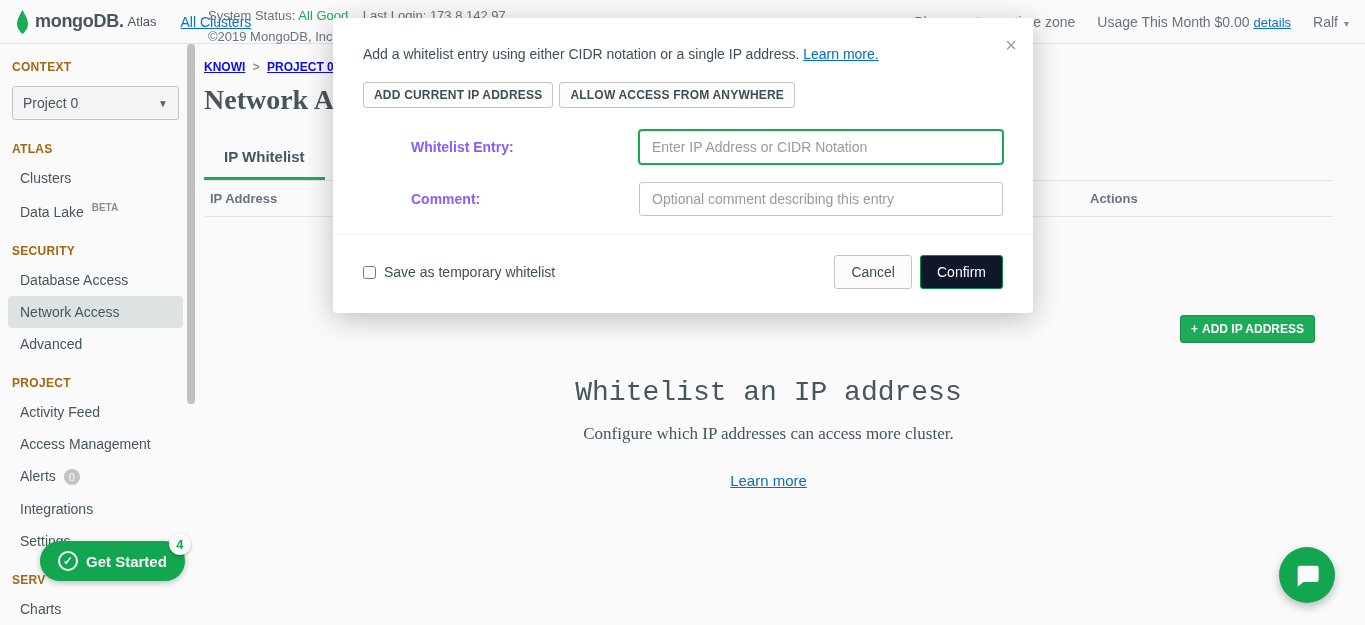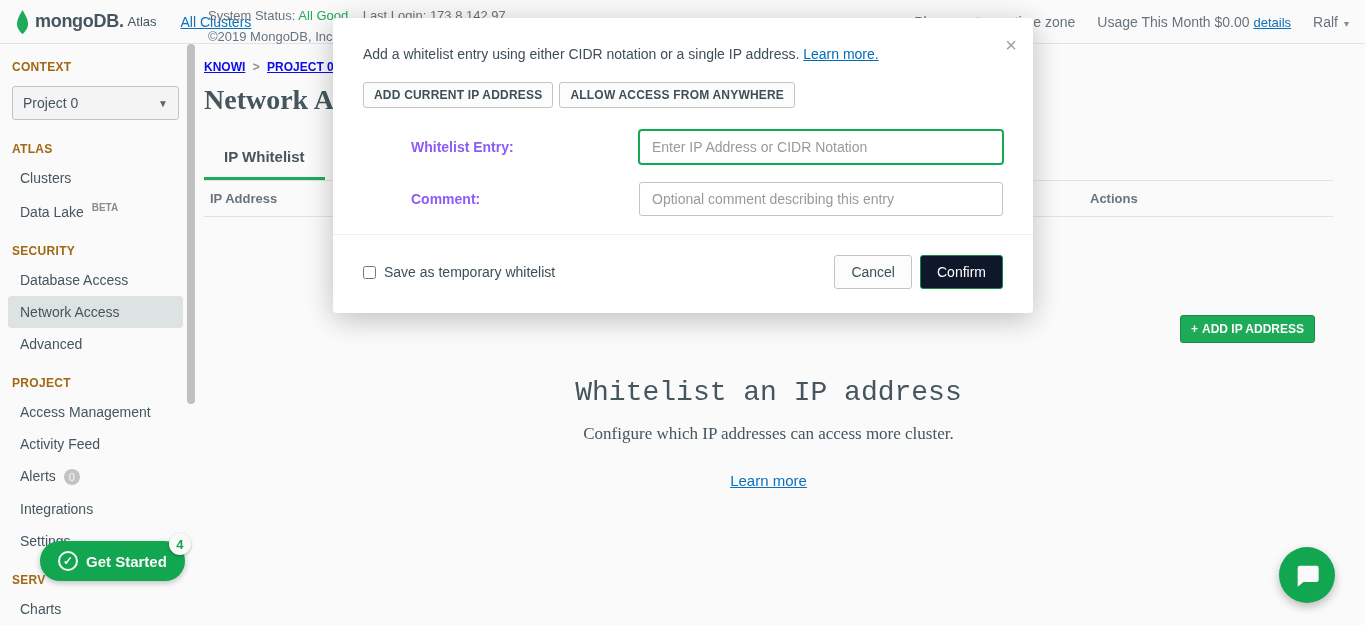--- a/index.html
+++ b/index.html
@@ -123,22 +123,22 @@
       <span>Data Lake</span>
       <span class="beta">BETA</span>
     </div>
 
     <div class="section-label">SECURITY</div>
     <div class="side-item">Database Access</div>
     <div class="side-item selected">Network Access</div>
     <div class="side-item">Advanced</div>
 
     <div class="section-label">PROJECT</div>
+    <div class="side-item">Activity Feed</div>
     <div class="side-item">Access Management</div>
-    <div class="side-item">Activity Feed</div>
     <div class="side-item">
       <span>Alerts</span>
       <span class="badge-zero">0</span>
     </div>
     <div class="side-item">Integrations</div>
     <div class="side-item">Settings</div>
 
     <div class="section-label">SERV</div>
     <div class="side-item">Charts</div>
     <div class="side-item">Stitch</div>

